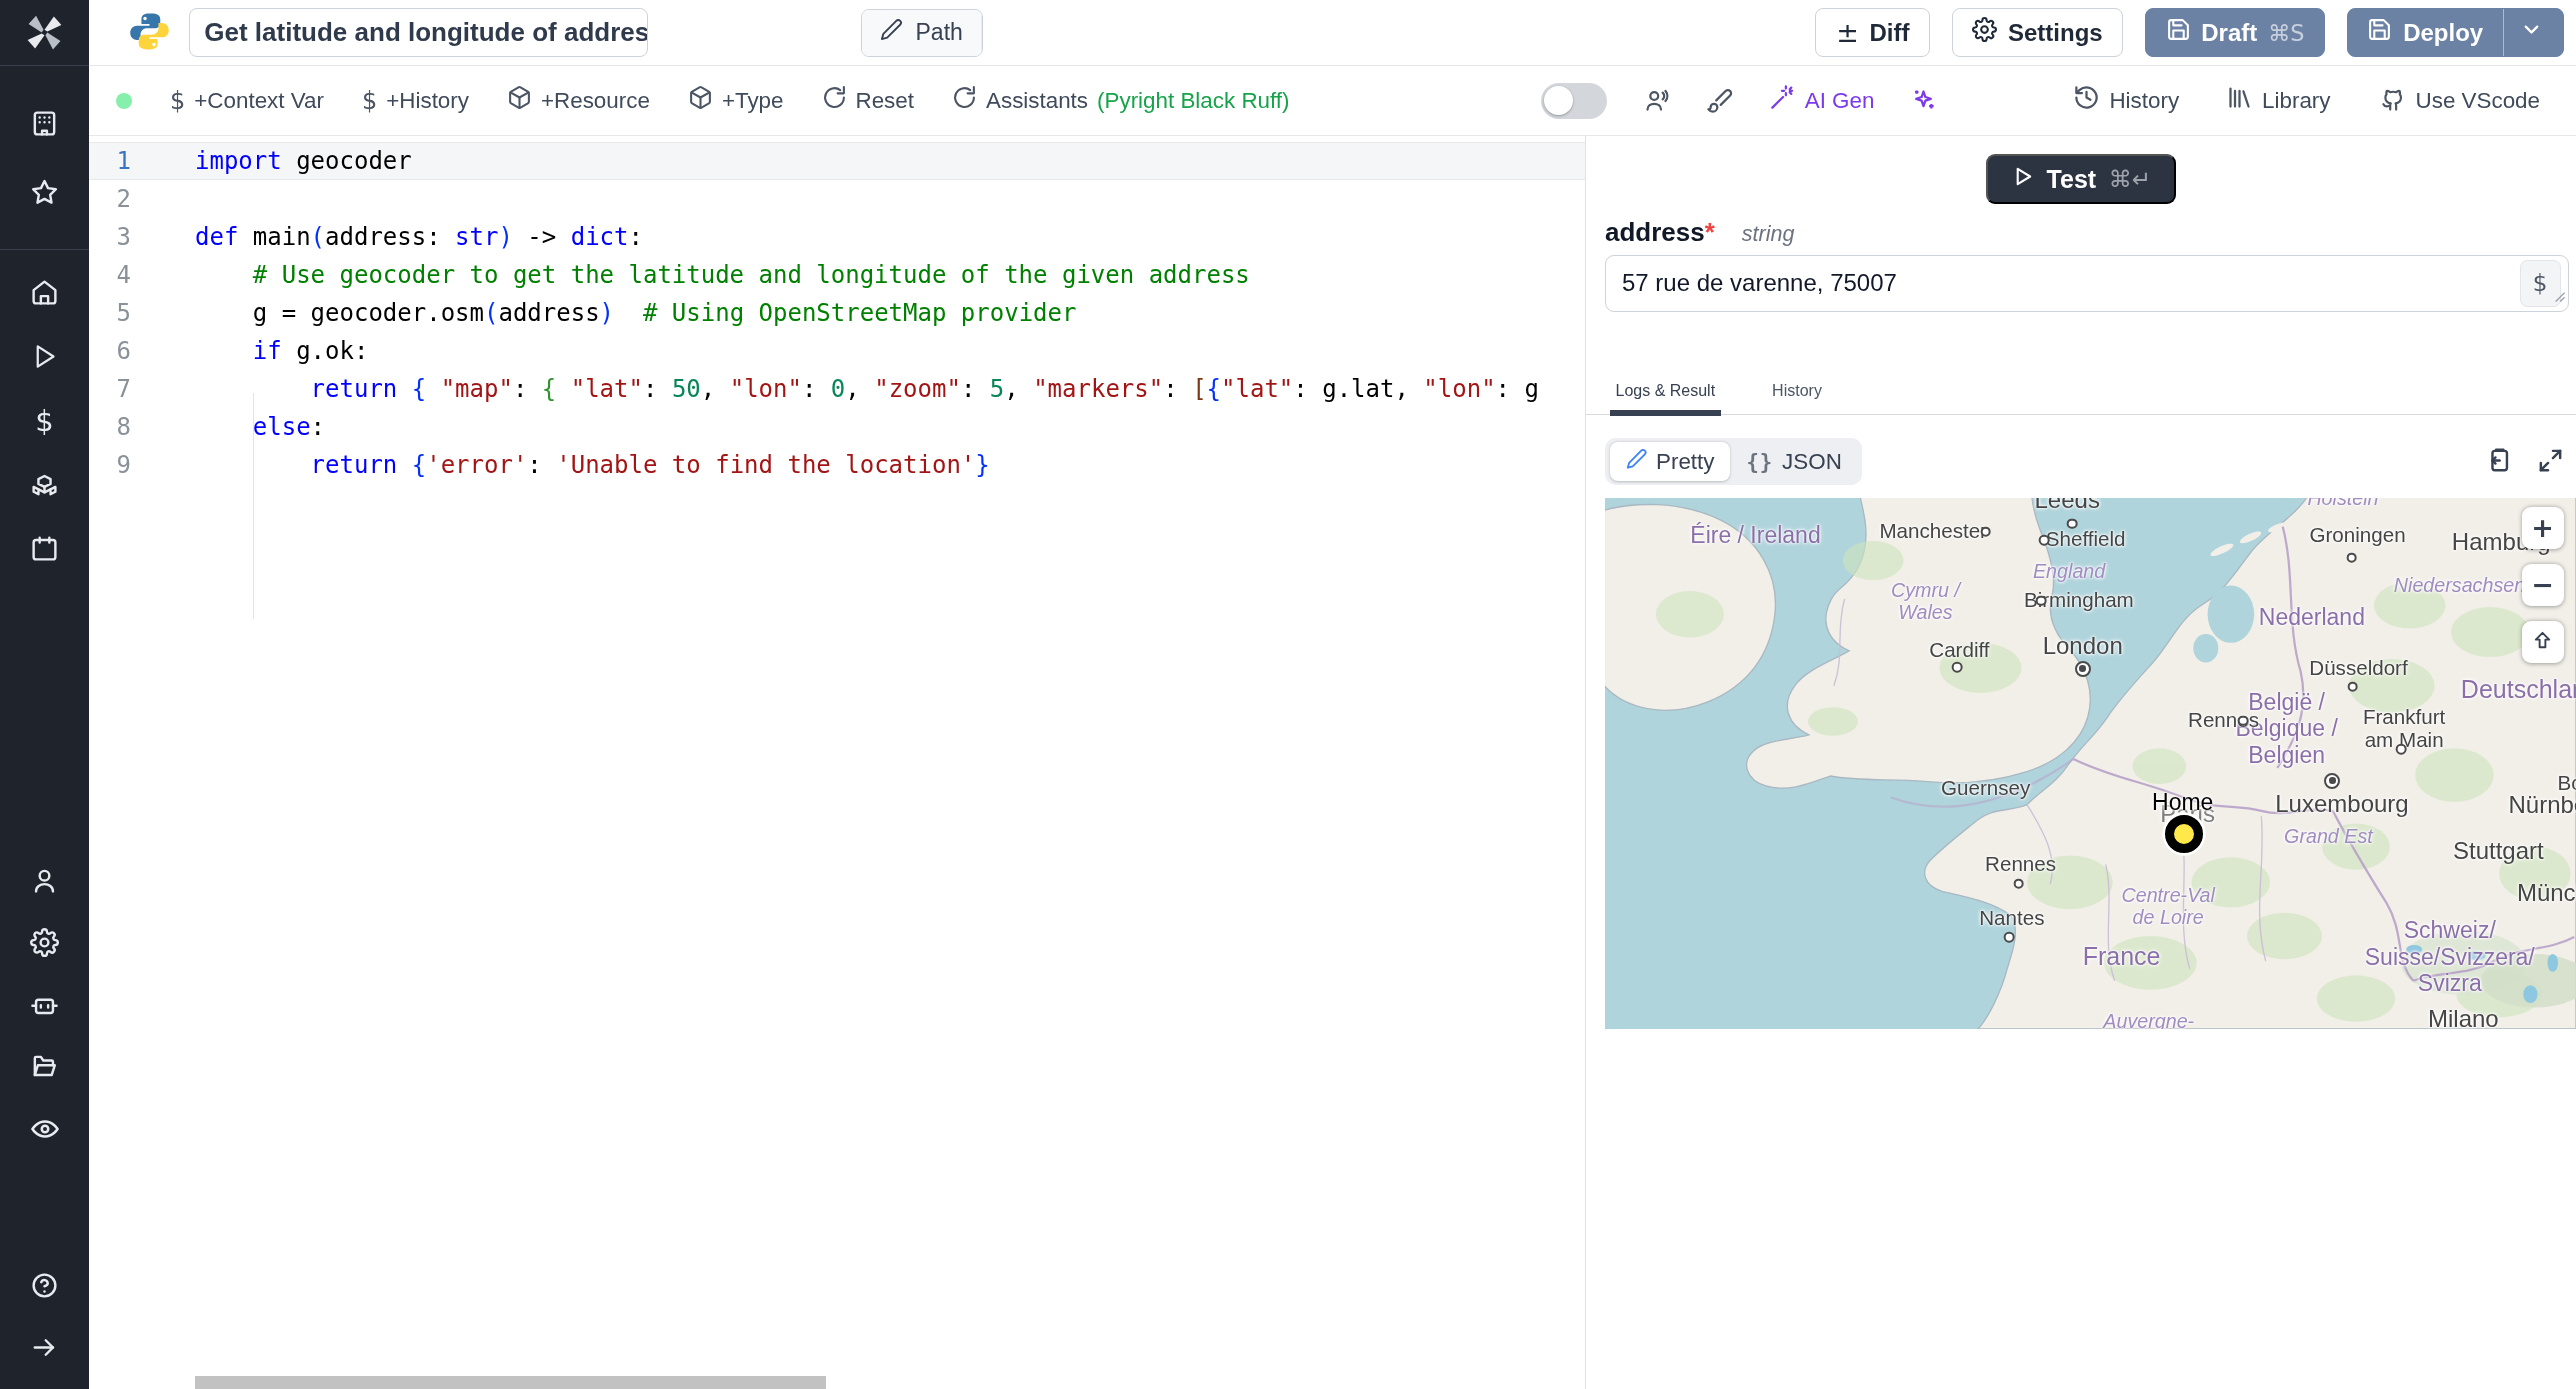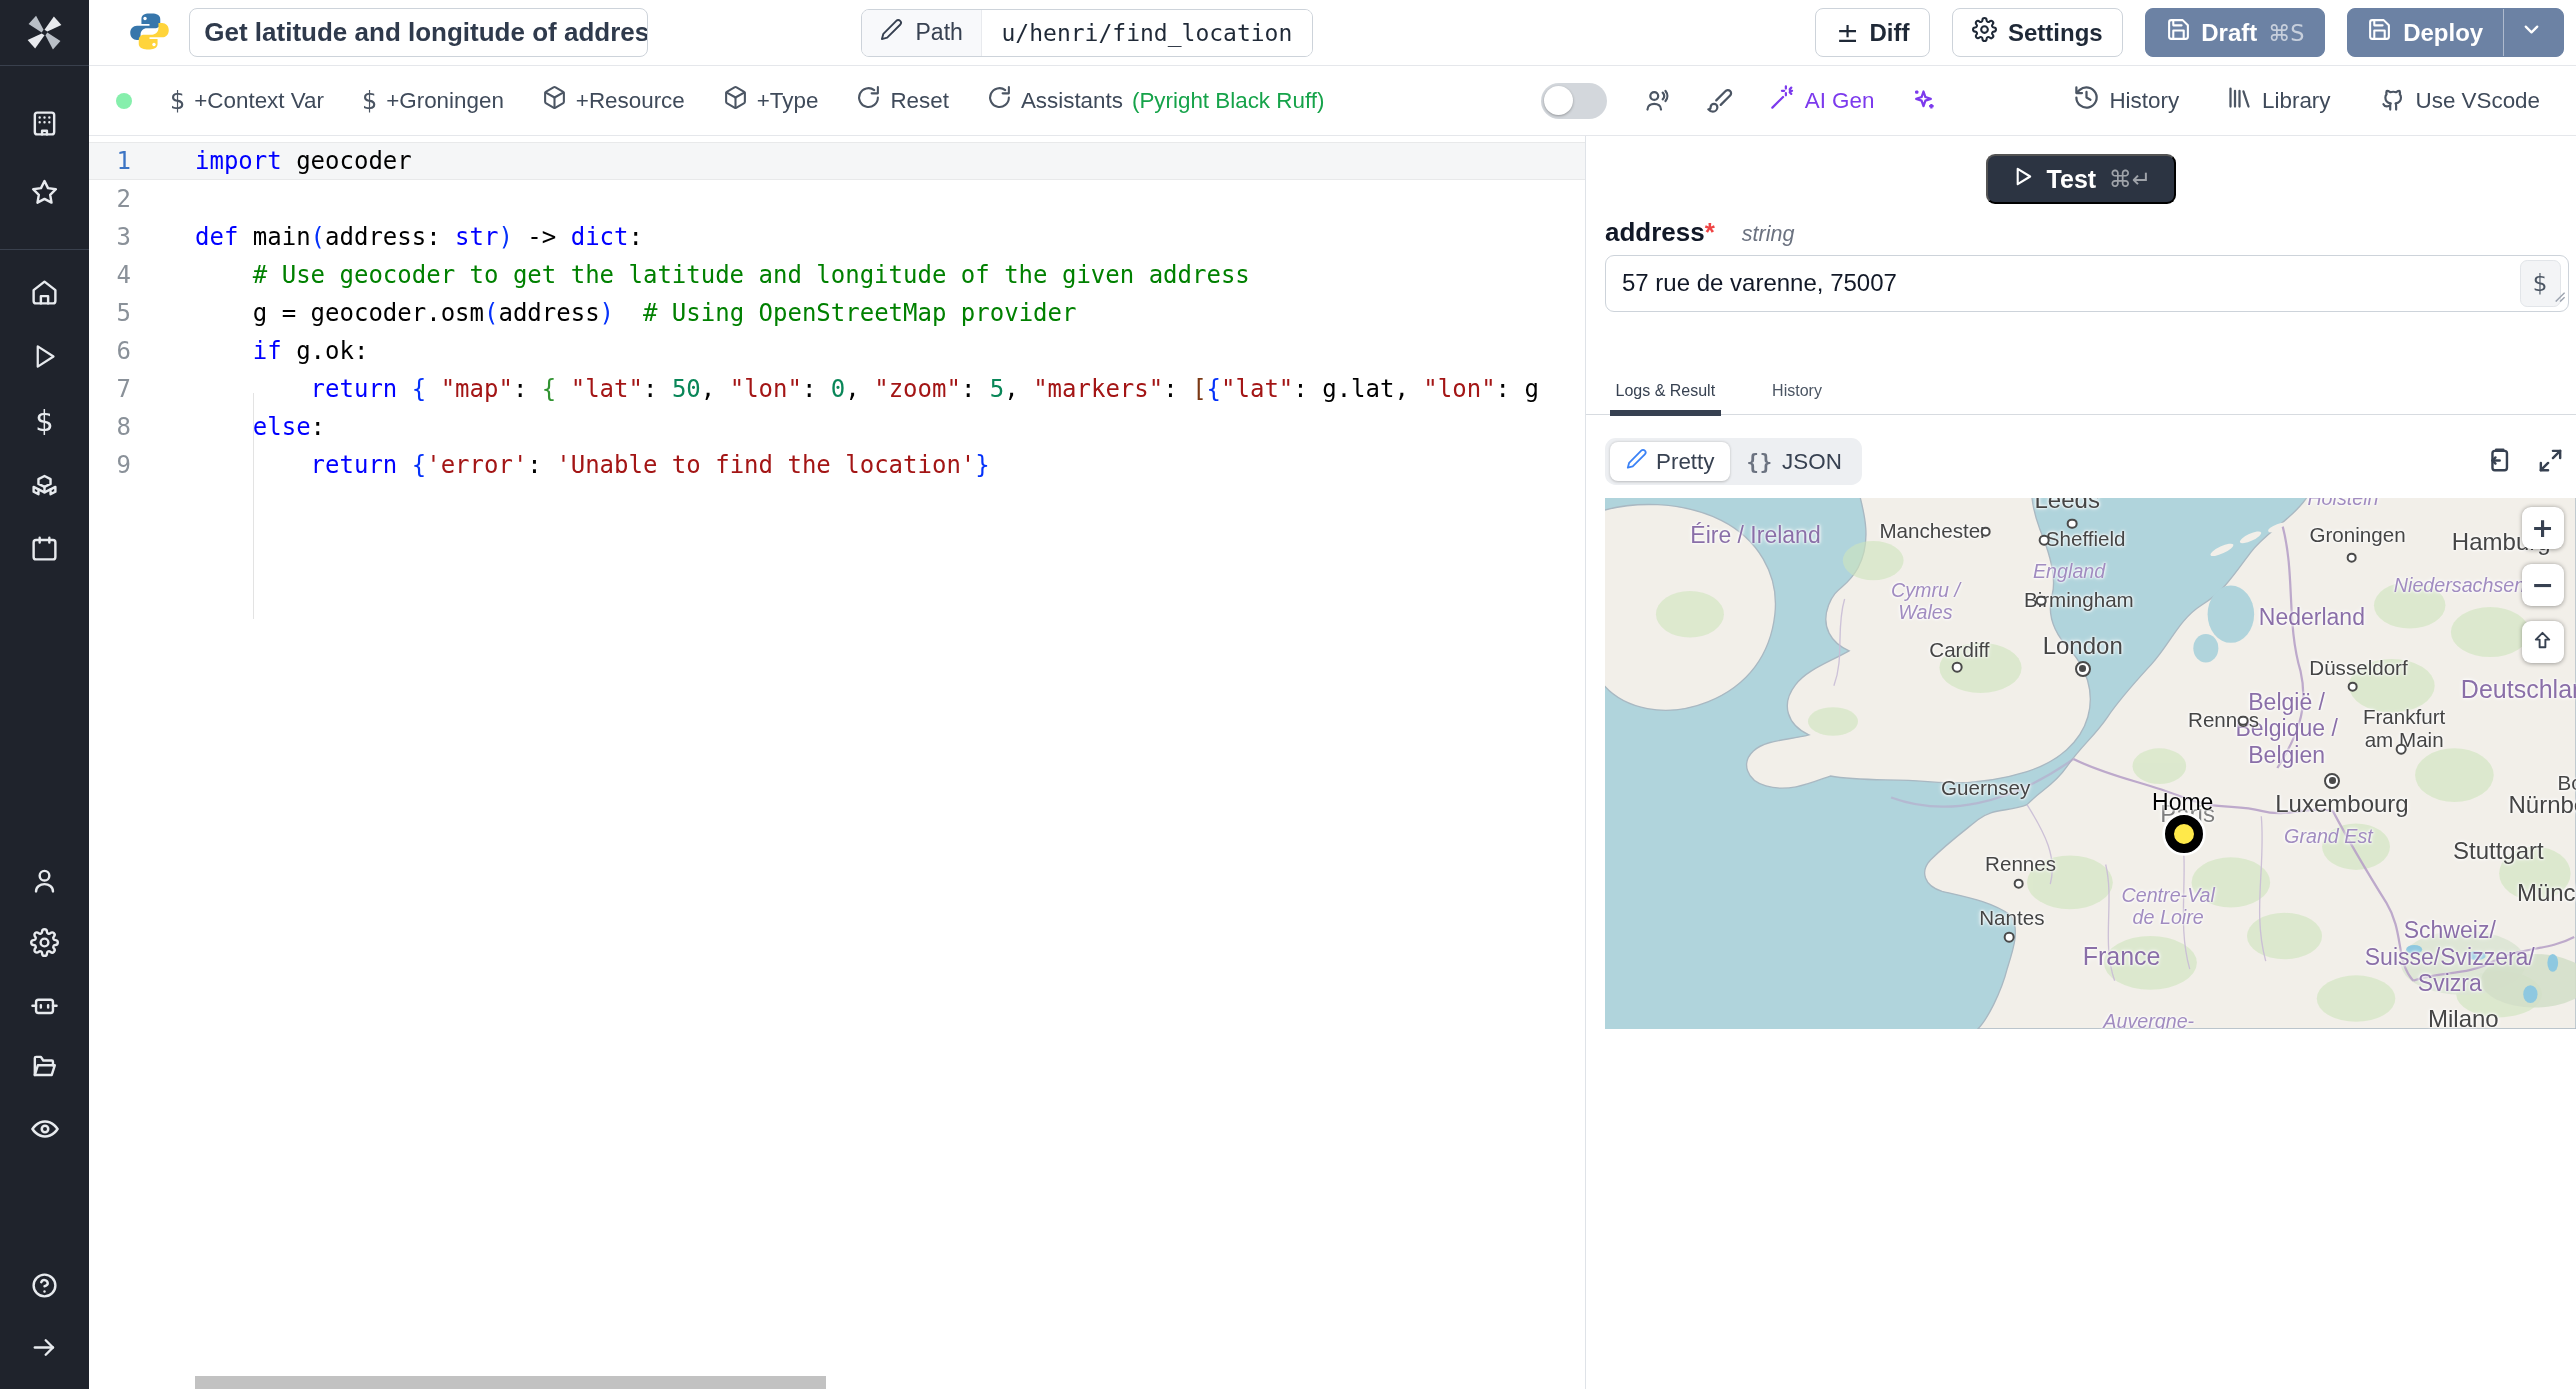--- a/index.html
+++ b/index.html
@@ -243,21 +243,20 @@
 
       <div class="path-pill">
         <div class="path-left">
           <span>
             <svg width="23" height="23" viewBox="0 0 24 24" fill="none" stroke="#374151" stroke-width="2" stroke-linecap="round" stroke-linejoin="round">
               <path d="M17 3a2.8 2.8 0 1 1 4 4L7.5 20.5 2 22l1.5-5.5z"></path>
             </svg>
           </span>
           <span>Path</span>
         </div>
-        <div class="path-value">u/henri/find_location</div>
       </div>
 
       <div class="topbar-right">
         <button class="btn">
           <span class="pm-glyph">±</span>
           <span>Diff</span>
         </button>
         <button class="btn">
           <span>
             <svg width="25" height="25" viewBox="0 0 24 24" fill="none" stroke="#1f2937" stroke-width="2" stroke-linecap="round" stroke-linejoin="round">
@@ -298,21 +297,21 @@
     </header>
 
     <div class="toolbar">
       <span class="green-dot"></span>
       <span class="titem">
         <span class="tdollar">$</span>
         <span>+Context Var</span>
       </span>
       <span class="titem">
         <span class="tdollar">$</span>
-        <span>+Groningen</span>
+        <span>+History</span>
       </span>
       <span class="titem">
         <span>
           <svg width="25" height="25" viewBox="0 0 24 24" fill="none" stroke-width="2" stroke-linecap="round" stroke-linejoin="round">
             <path d="M21 16V8a2 2 0 0 0-1-1.73l-7-4a2 2 0 0 0-2 0l-7 4A2 2 0 0 0 3 8v8a2 2 0 0 0 1 1.73l7 4a2 2 0 0 0 2 0l7-4A2 2 0 0 0 21 16z"></path>
             <path d="M3.3 7L12 12l8.7-5"></path>
               <path d="M12 22V12"></path>
           </svg>
         </span>
         <span>+Resource</span>

